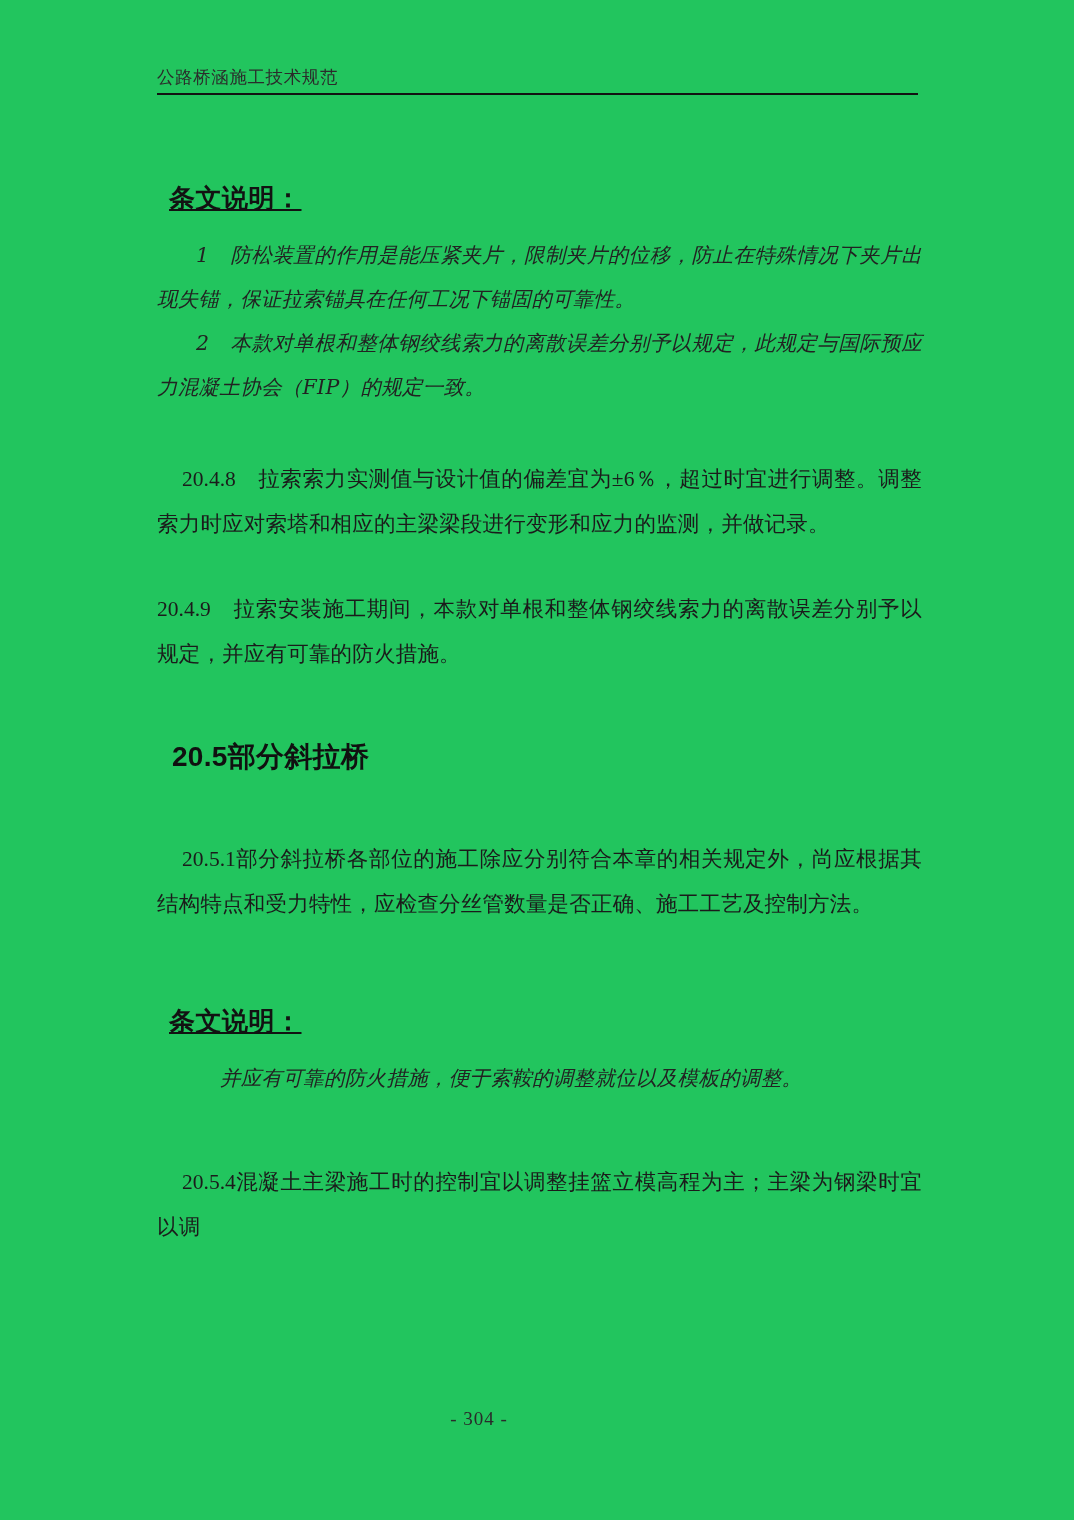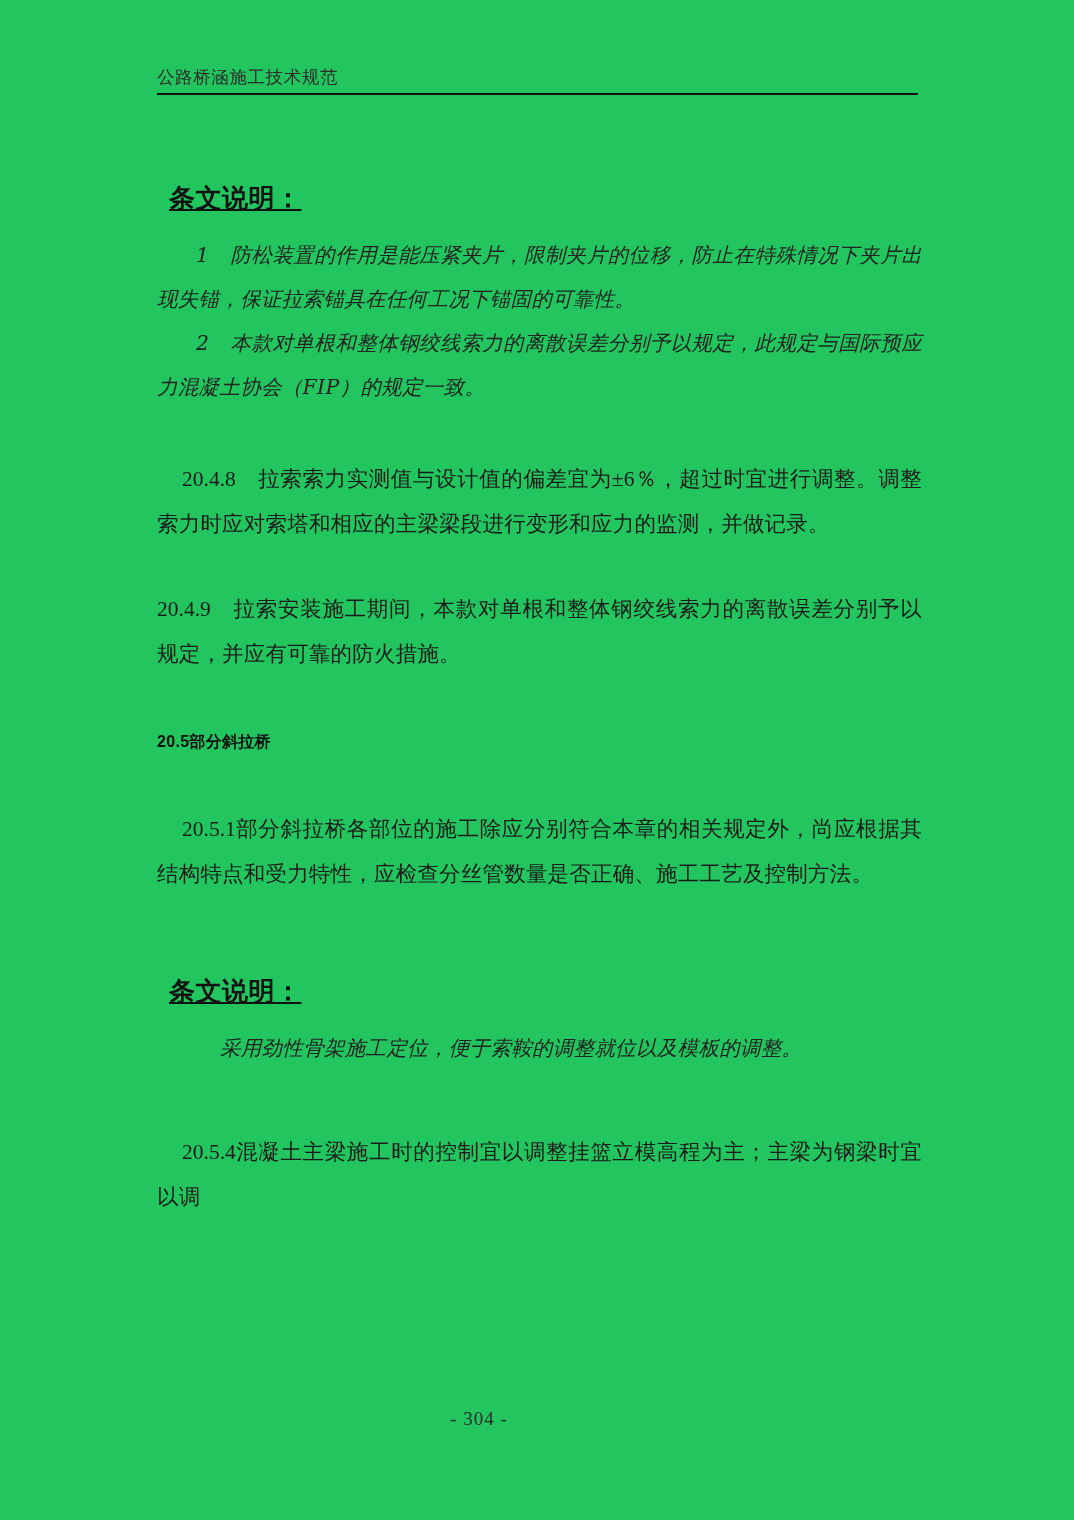--- a/index.html
+++ b/index.html
@@ -90,23 +90,23 @@
     letter-spacing: 0.3px;
     margin: 0;
     color: #222222;
     font-style: italic;
   }
 
   
   .section-heading {
     font-family: "Liberation Sans", "DejaVu Sans", sans-serif;
     font-weight: bold;
-    font-size: 16px;
+    font-size: 28px;
     line-height: 34px;
-    margin: 0;
+    margin: 15px;
     letter-spacing: 0.3px;
     color: #101010;
   }
   .sp-md { height: 30px; }
   .sp-lg { height: 40px; }
   .sp-xl { height: 48px; }
 
   
   .footer {
     position: absolute;
@@ -166,21 +166,21 @@
       <span class="clause-num">20.5.1</span><span>部分斜拉桥各部位的施工除应分别符合本章的相关规定外，尚应根据其结构特点和受力特性，应检查分丝管数量是否正确、施工工艺及控制方法。</span>
     </p>
 
     <div class="sp-md"></div>
 
 
     <div class="sp-md"></div>
 
     <p class="note-label">条文说明：</p>
 
-    <p class="note-p last-line-left" style="text-indent:63px;">采用劲性骨架施工定位，便于索鞍的调整就位以及模板的调整。</p>
+    <p class="note-p last-line-left" style="text-indent:63px;">并应有可靠的防火措施，便于索鞍的调整就位以及模板的调整。</p>
 
     <div class="sp-md"></div>
 
 
     <div class="sp-md"></div>
 
     <p class="p ind-1 last-line-left">
       <span class="clause-num">20.5.4</span><span>混凝土主梁施工时的控制宜以调整挂篮立模高程为主；主梁为钢梁时宜以调</span>
     </p>
 

